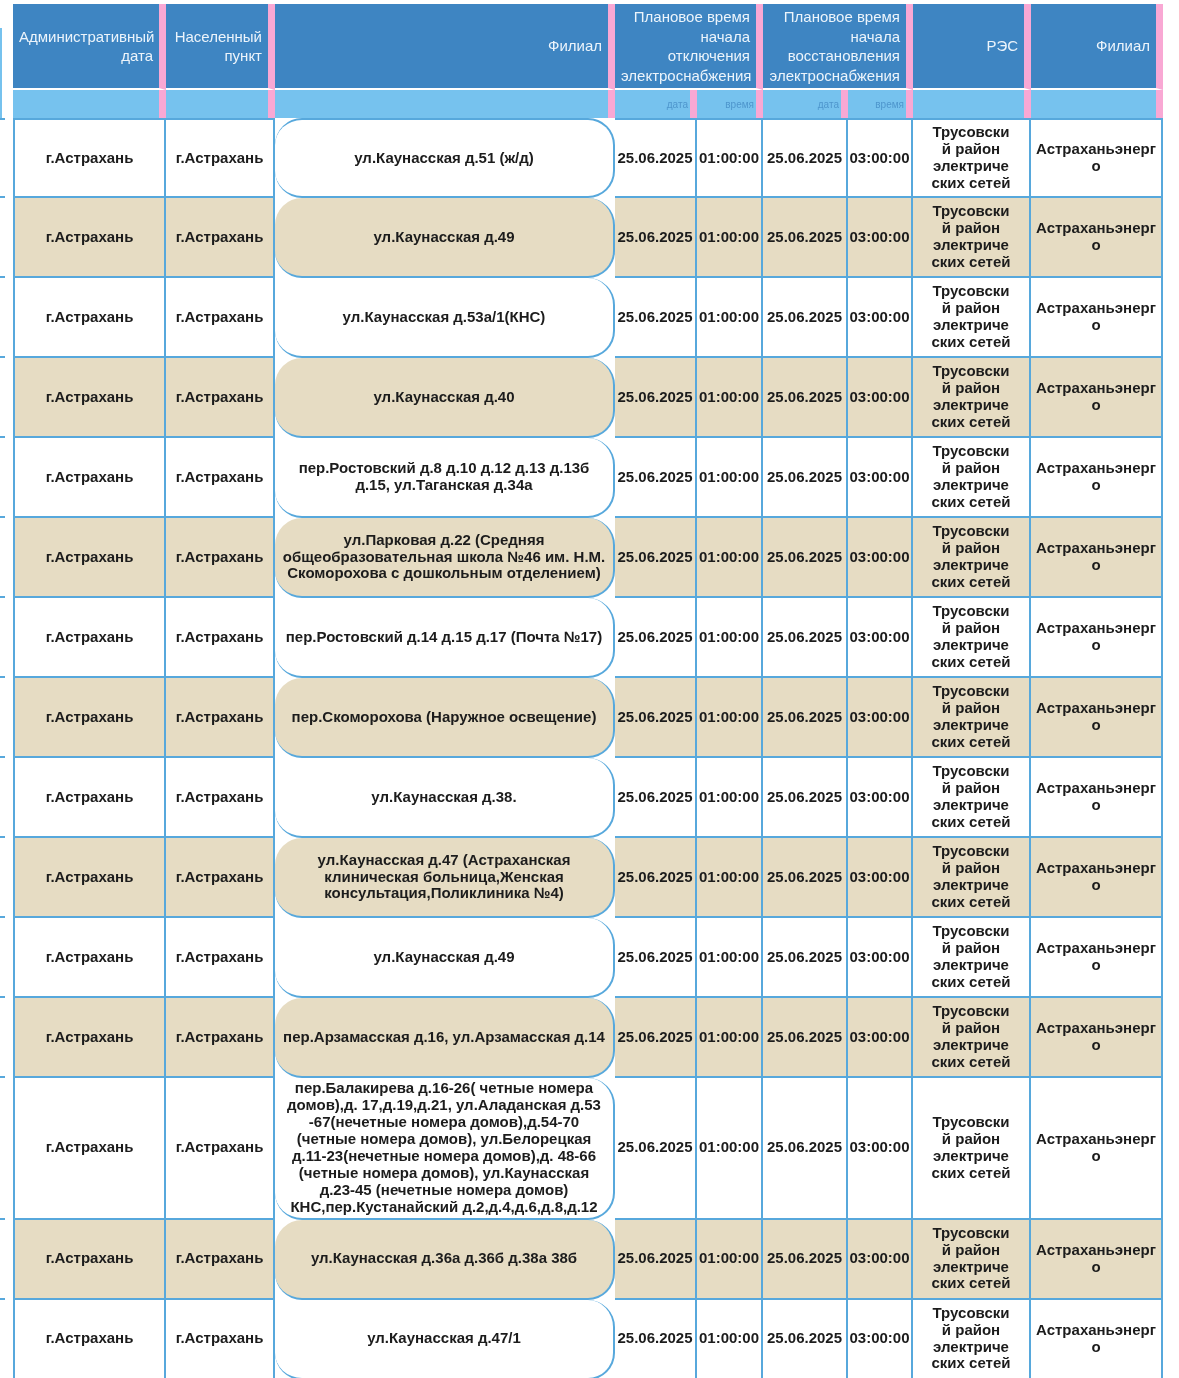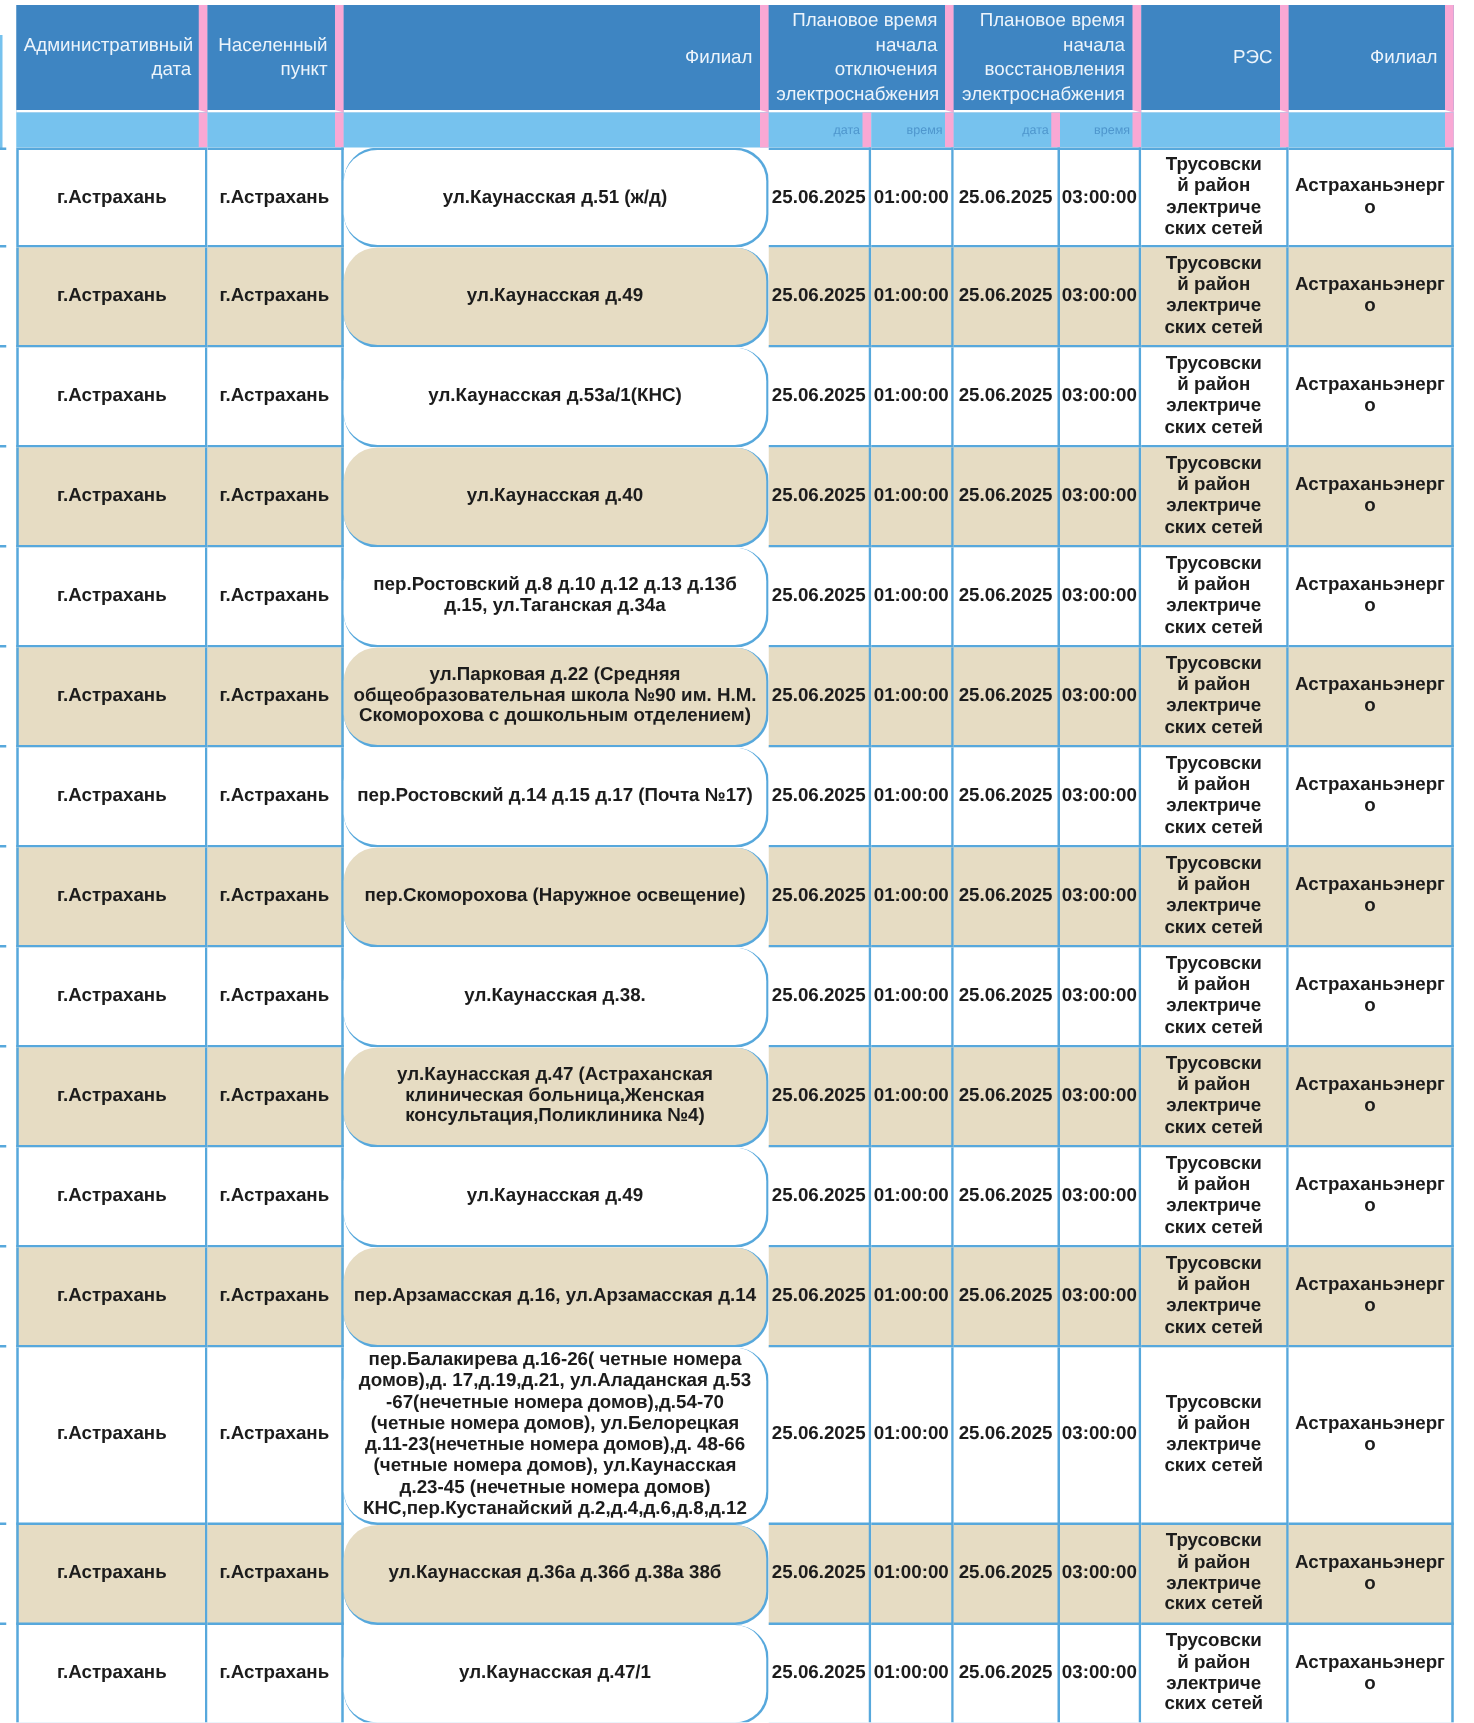--- a/index.html
+++ b/index.html
@@ -191,21 +191,21 @@
       <td class="dt">25.06.2025</td>
       <td class="dt">01:00:00</td>
       <td class="dt">25.06.2025</td>
       <td class="dt">03:00:00</td>
       <td class="res">Трусовский район электрических сетей</td>
       <td class="branch">Астраханьэнерго</td>
     </tr>
         <tr class="shaded">
       <td>г.Астрахань</td>
       <td>г.Астрахань</td>
-      <td class="street">ул.Парковая д.22 (Средняя общеобразовательная школа №90 им. Н.М. Скоморохова с дошкольным отделением)</td>
+      <td class="street">ул.Парковая д.22 (Средняя общеобразовательная школа №46 им. Н.М. Скоморохова с дошкольным отделением)</td>
       <td class="dt">25.06.2025</td>
       <td class="dt">01:00:00</td>
       <td class="dt">25.06.2025</td>
       <td class="dt">03:00:00</td>
       <td class="res">Трусовский район электрических сетей</td>
       <td class="branch">Астраханьэнерго</td>
     </tr>
         <tr>
       <td>г.Астрахань</td>
       <td>г.Астрахань</td>

